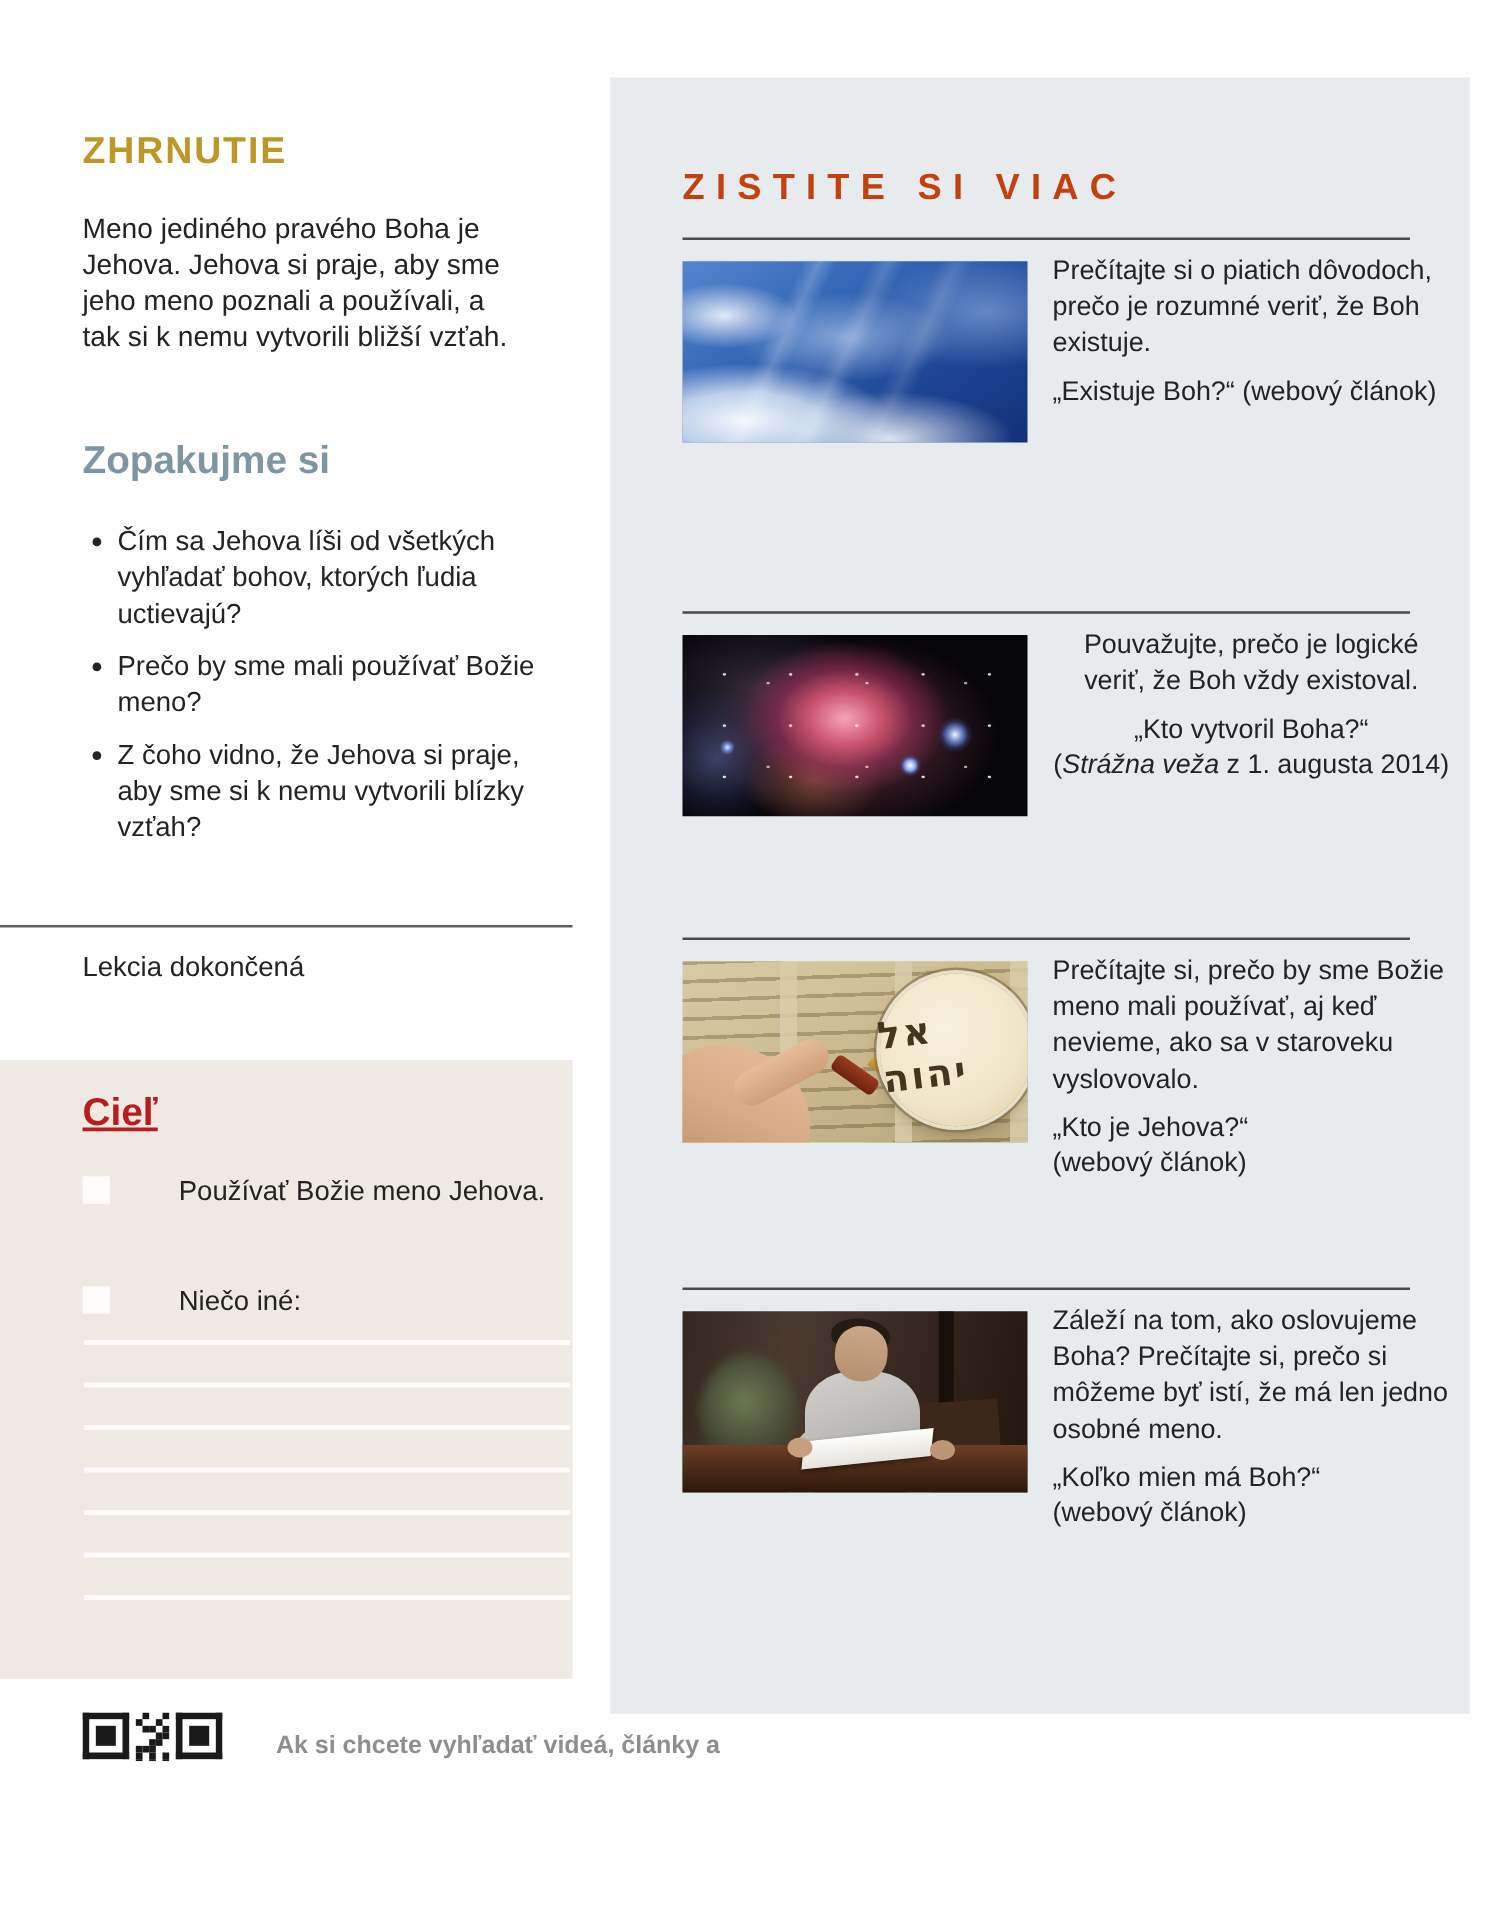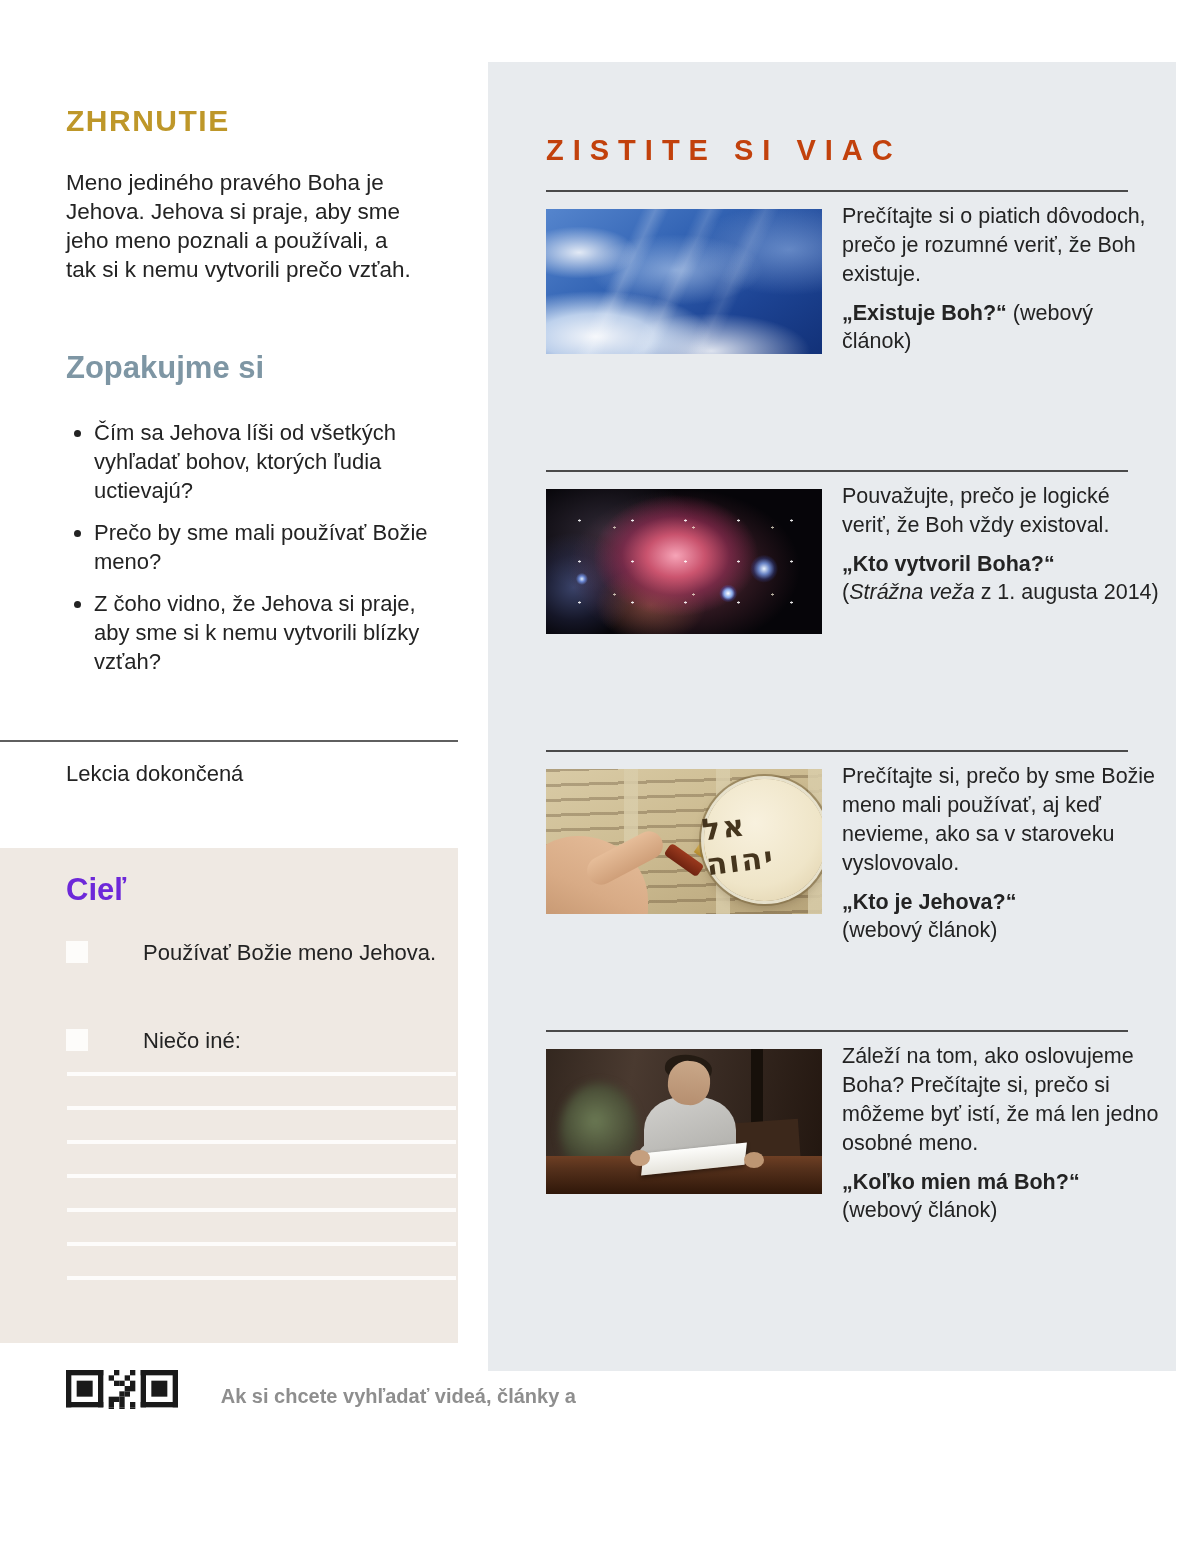--- a/index.html
+++ b/index.html
@@ -16,46 +16,46 @@
   .review-list{position:absolute;left:70px;top:418px;width:360px;margin:0;padding:0 0 0 24px;}
   .review-list li{font-size:22px;line-height:29px;margin-bottom:13px;}
 
   .lesson-divider{position:absolute;left:0;top:740px;width:458px;height:2px;
                   background:#5f5f5f;border:none;margin:0;}
   .lesson-complete{position:absolute;left:66px;top:761px;font-size:22px;margin:0;}
 
   
   .goal-panel{position:absolute;left:0;top:848px;width:458px;height:495px;background:#EFE9E3;}
   .goal-title{position:absolute;left:66px;top:24px;font-size:31px;font-weight:bold;
-              color:#6d28d9;margin:0;}
+              color:#b91c1c;margin:0;text-decoration:underline;}
   .goal-option{position:absolute;left:66px;display:flex;align-items:flex-start;gap:40px;}
   .goal-option .box{width:22px;height:22px;background:#FDFCFA;margin-top:3px;flex:none;}
   .goal-option .lbl{margin-left:15px;width:320px;font-size:22px;line-height:29px;}
   .opt-0{top:90px;} .opt-1{top:178px;}
   .writing-lines{position:absolute;left:67px;top:224px;width:389px;}
   .writing-lines .wline{height:4px;background:#FDFCFB;margin-bottom:30px;}
 
   
   .qr-block{position:absolute;left:66px;top:1370px;width:112px;height:112px;}
   .qr-block svg{display:block;width:112px;height:112px;}
   .qr-caption{position:absolute;left:196px;top:1382px;width:380px;font-size:20px;
               line-height:29px;font-weight:bold;color:#8E8E8E;margin:0;text-align:right;}
 
   
   .learn-more{position:absolute;left:488px;top:62px;width:688px;height:1309px;background:#E8EBEE;}
   .lm-title{position:absolute;left:58px;top:72px;font-size:29px;font-weight:bold;
             letter-spacing:9px;color:#c2410c;margin:0;}
   .lm-item{position:absolute;left:0;width:688px;height:280px;}
-  .lm-0{top:128px;border-radius:11px;} .lm-1{top:408px;} .lm-2{top:688px;} .lm-3{top:968px;}
+  .lm-0{top:128px;border-radius:11px;} .lm-1{top:427px;text-align:center;} .lm-2{top:688px;} .lm-3{top:968px;}
   .lm-rule{position:absolute;left:58px;top:0;width:582px;height:2px;background:#4a4a4a;}
   .lm-img{position:absolute;left:58px;top:19px;width:276px;height:145px;overflow:hidden;}
   .lm-text{position:absolute;left:354px;top:12px;width:318px;}
   .lm-body{font-size:21.5px;line-height:29px;margin:0;}
   .lm-ref{font-size:21.5px;line-height:28px;margin:10px 0 0 0;}
-  .lm-ref .t{font-weight:bold;}
+  .lm-ref .t{font-weight:normal;}
   .lm-ref .src{font-weight:normal;}
   .lm-ref .ital{font-style:italic;}
 
   
   .art{position:absolute;inset:0;}
   .img-clouds{background:
      radial-gradient(ellipse 60% 45% at 18% 88%, rgba(255,255,255,.95) 0%, rgba(235,245,255,.75) 35%, rgba(255,255,255,0) 70%),
      radial-gradient(ellipse 55% 40% at 60% 98%, rgba(255,255,255,.85) 0%, rgba(255,255,255,0) 65%),
      radial-gradient(ellipse 35% 30% at 12% 30%, rgba(255,255,255,.85) 0%, rgba(255,255,255,0) 60%),
      radial-gradient(ellipse 45% 35% at 47% 42%, rgba(205,225,250,.55) 0%, rgba(255,255,255,0) 70%),
@@ -121,21 +121,21 @@
         box-shadow:0 2px 4px rgba(0,0,0,.45);}
   .hand-l{position:absolute;left:84px;bottom:28px;width:20px;height:16px;border-radius:50%;background:#c59f7e;}
   .hand-r{position:absolute;left:198px;bottom:26px;width:20px;height:16px;border-radius:50%;background:#bd9673;}
 </style>
 </head>
 <body>
 
 <div class="page">
 
   <h2 class="summary-title">ZHRNUTIE</h2>
-  <p class="summary-body">Meno jediného pravého Boha je Jehova. Jehova si praje, aby sme jeho meno poznali a používali, a tak si k nemu vytvorili prečo vzťah.</p>
+  <p class="summary-body">Meno jediného pravého Boha je Jehova. Jehova si praje, aby sme jeho meno poznali a používali, a tak si k nemu vytvorili bližší vzťah.</p>
 
   <h3 class="review-title">Zopakujme si</h3>
   <ul class="review-list">
     <li>Čím sa Jehova líši od všetkých vyhľadať bohov, ktorých ľudia uctievajú?</li>
     <li>Prečo by sme mali používať Božie meno?</li>
     <li>Z čoho vidno, že Jehova si praje, aby sme si k nemu vytvorili blízky vzťah?</li>
   </ul>
 
   <hr class="lesson-divider">
   <p class="lesson-complete">Lekcia dokončená</p>

